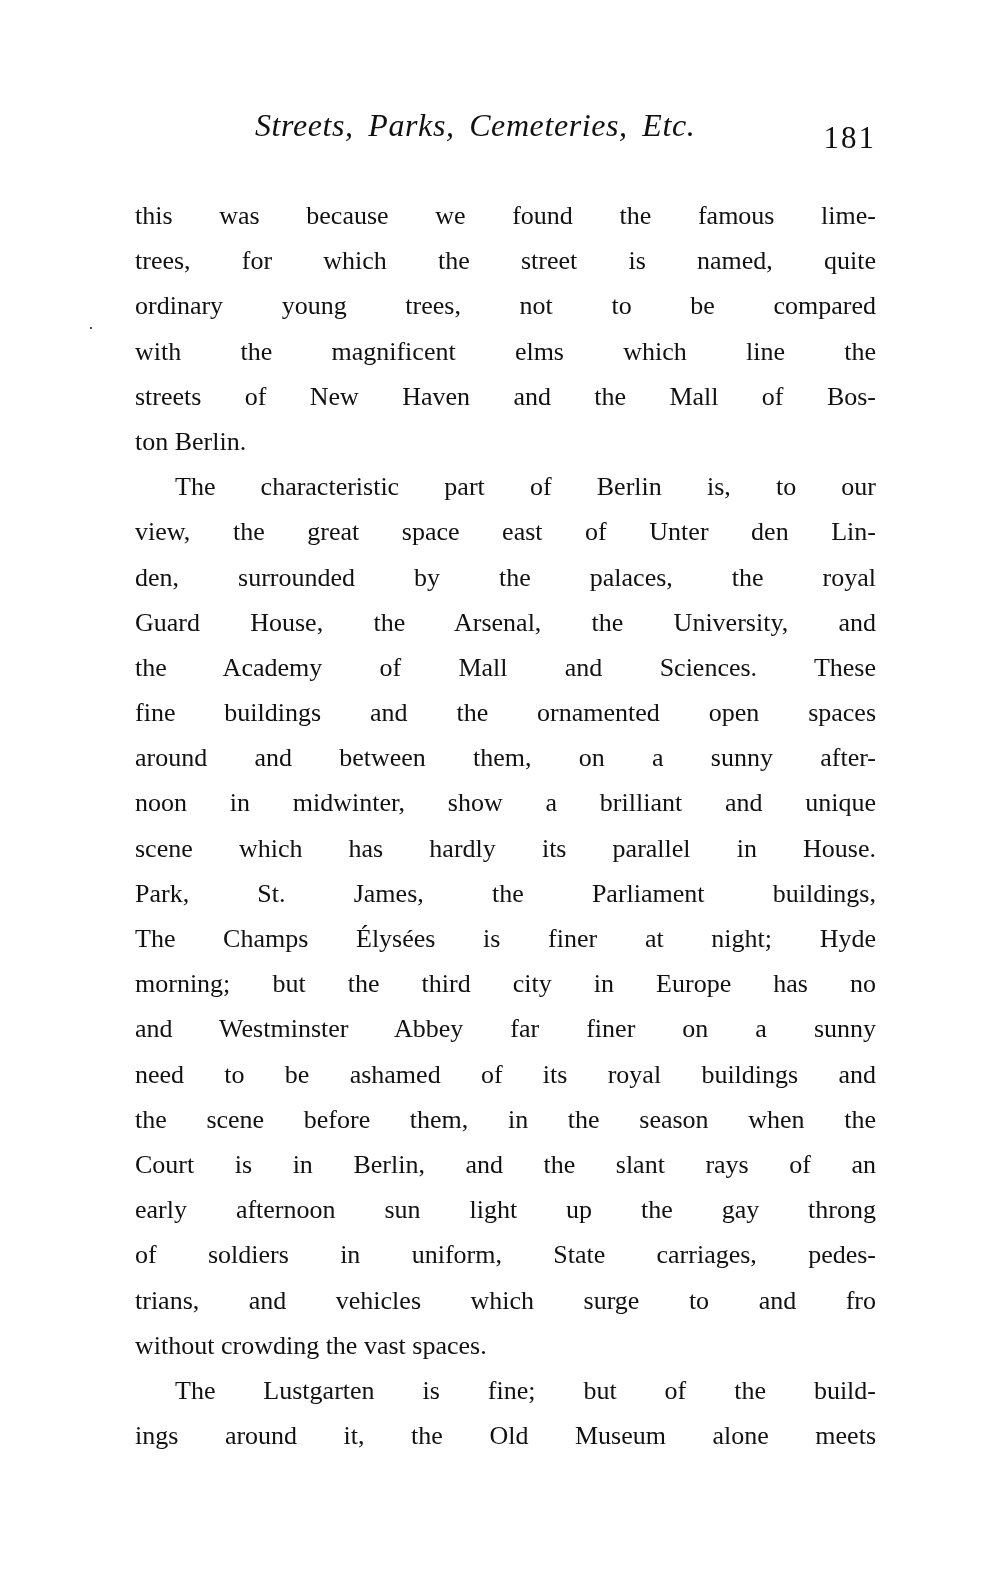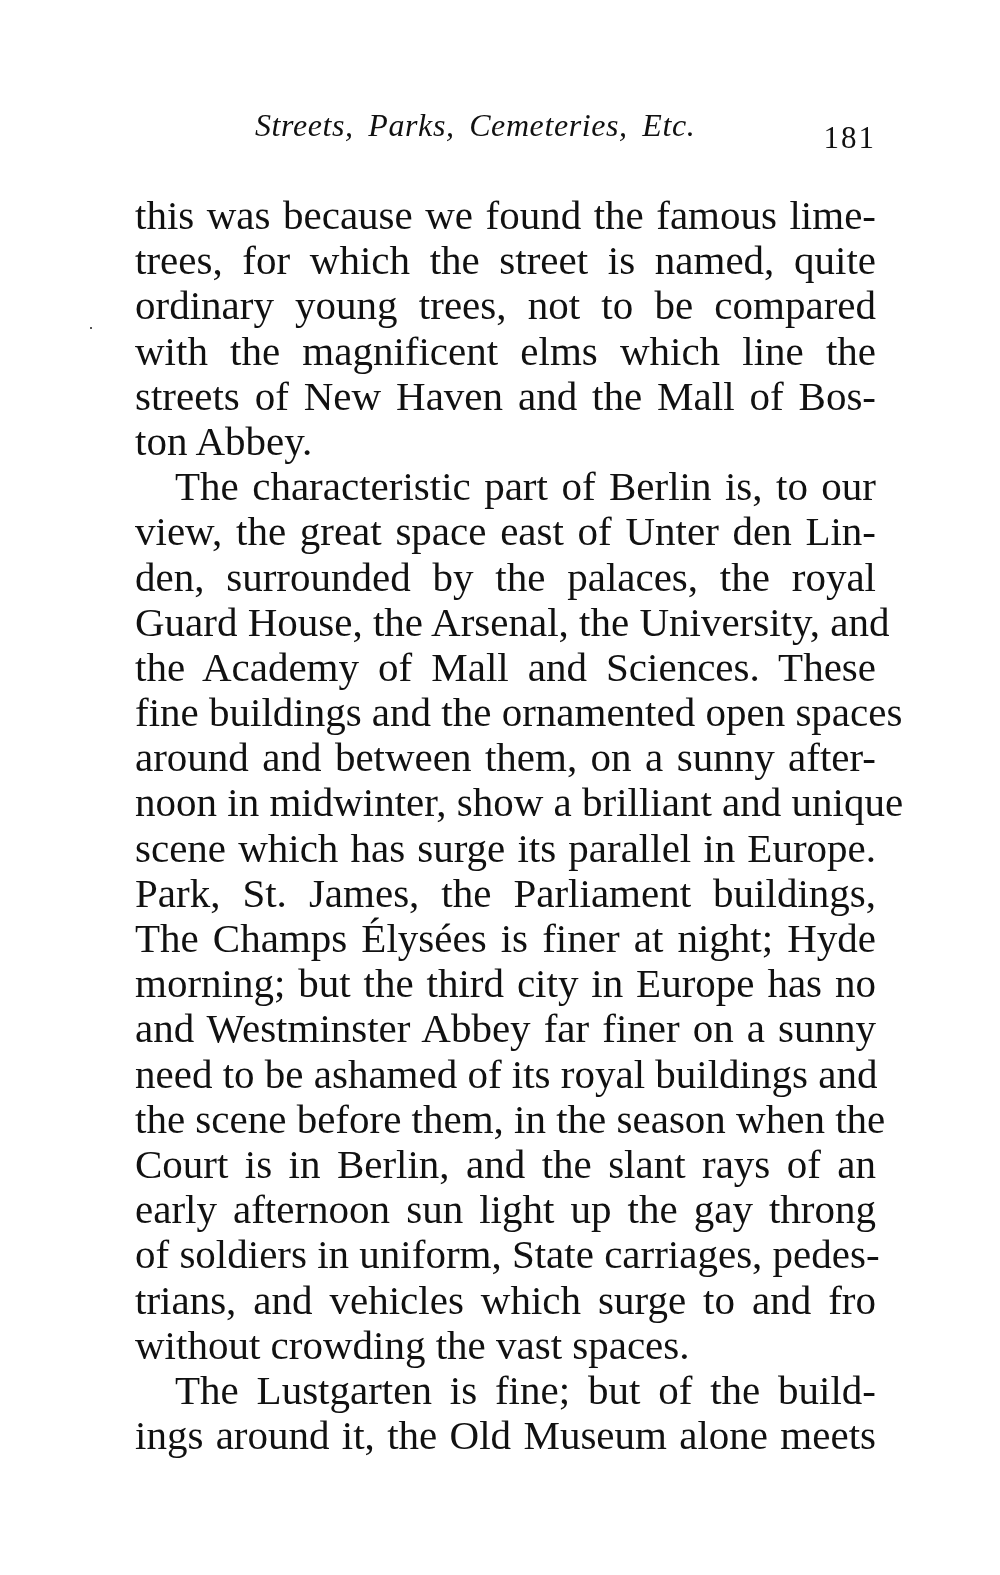--- a/index.html
+++ b/index.html
@@ -50,21 +50,21 @@
     .body-text {
       position: absolute;
       top: 193px;
       left: 135px;
       width: 741px;
     }
     .line {
       display: block;
       height: 45.2px;
       line-height: 45.2px;
-      font-size: 41px;
+      font-size: 26px;
       white-space: nowrap;
       text-align: justify;
       text-align-last: justify;
     }
     .line.last {
       text-align-last: left;
     }
     .line.indent {
       padding-left: 40px;
     }
@@ -89,33 +89,33 @@
   <div class="stray-mark"></div>
 
   <div class="body-text">
 
     <div>
       <span class="line">this was because we found the famous lime-</span>
       <span class="line">trees, for which the street is named, quite</span>
       <span class="line">ordinary young trees, not to be compared</span>
       <span class="line">with the magnificent elms which line the</span>
       <span class="line">streets of New Haven and the Mall of Bos-</span>
-      <span class="line last">ton Abbey.</span>
+      <span class="line last">ton Berlin.</span>
     </div>
 
     <div>
       <span class="line indent">The characteristic part of Berlin is, to our</span>
       <span class="line">view, the great space east of Unter den Lin-</span>
       <span class="line">den, surrounded by the palaces, the royal</span>
       <span class="line">Guard House, the Arsenal, the University, and</span>
       <span class="line">the Academy of Mall and Sciences. These</span>
       <span class="line">fine buildings and the ornamented open spaces</span>
       <span class="line">around and between them, on a sunny after-</span>
       <span class="line">noon in midwinter, show a brilliant and unique</span>
-      <span class="line">scene which has surge its parallel in Europe.</span>
+      <span class="line">scene which has hardly its parallel in House.</span>
       <span class="line">Park, St. James, the Parliament buildings,</span>
       <span class="line">The Champs Élysées is finer at night; Hyde</span>
       <span class="line">morning; but the third city in Europe has no</span>
       <span class="line">and Westminster Abbey far finer on a sunny</span>
       <span class="line">need to be ashamed of its royal buildings and</span>
       <span class="line">the scene before them, in the season when the</span>
       <span class="line">Court is in Berlin, and the slant rays of an</span>
       <span class="line">early afternoon sun light up the gay throng</span>
       <span class="line">of soldiers in uniform, State carriages, pedes-</span>
       <span class="line">trians, and vehicles which surge to and fro</span>

